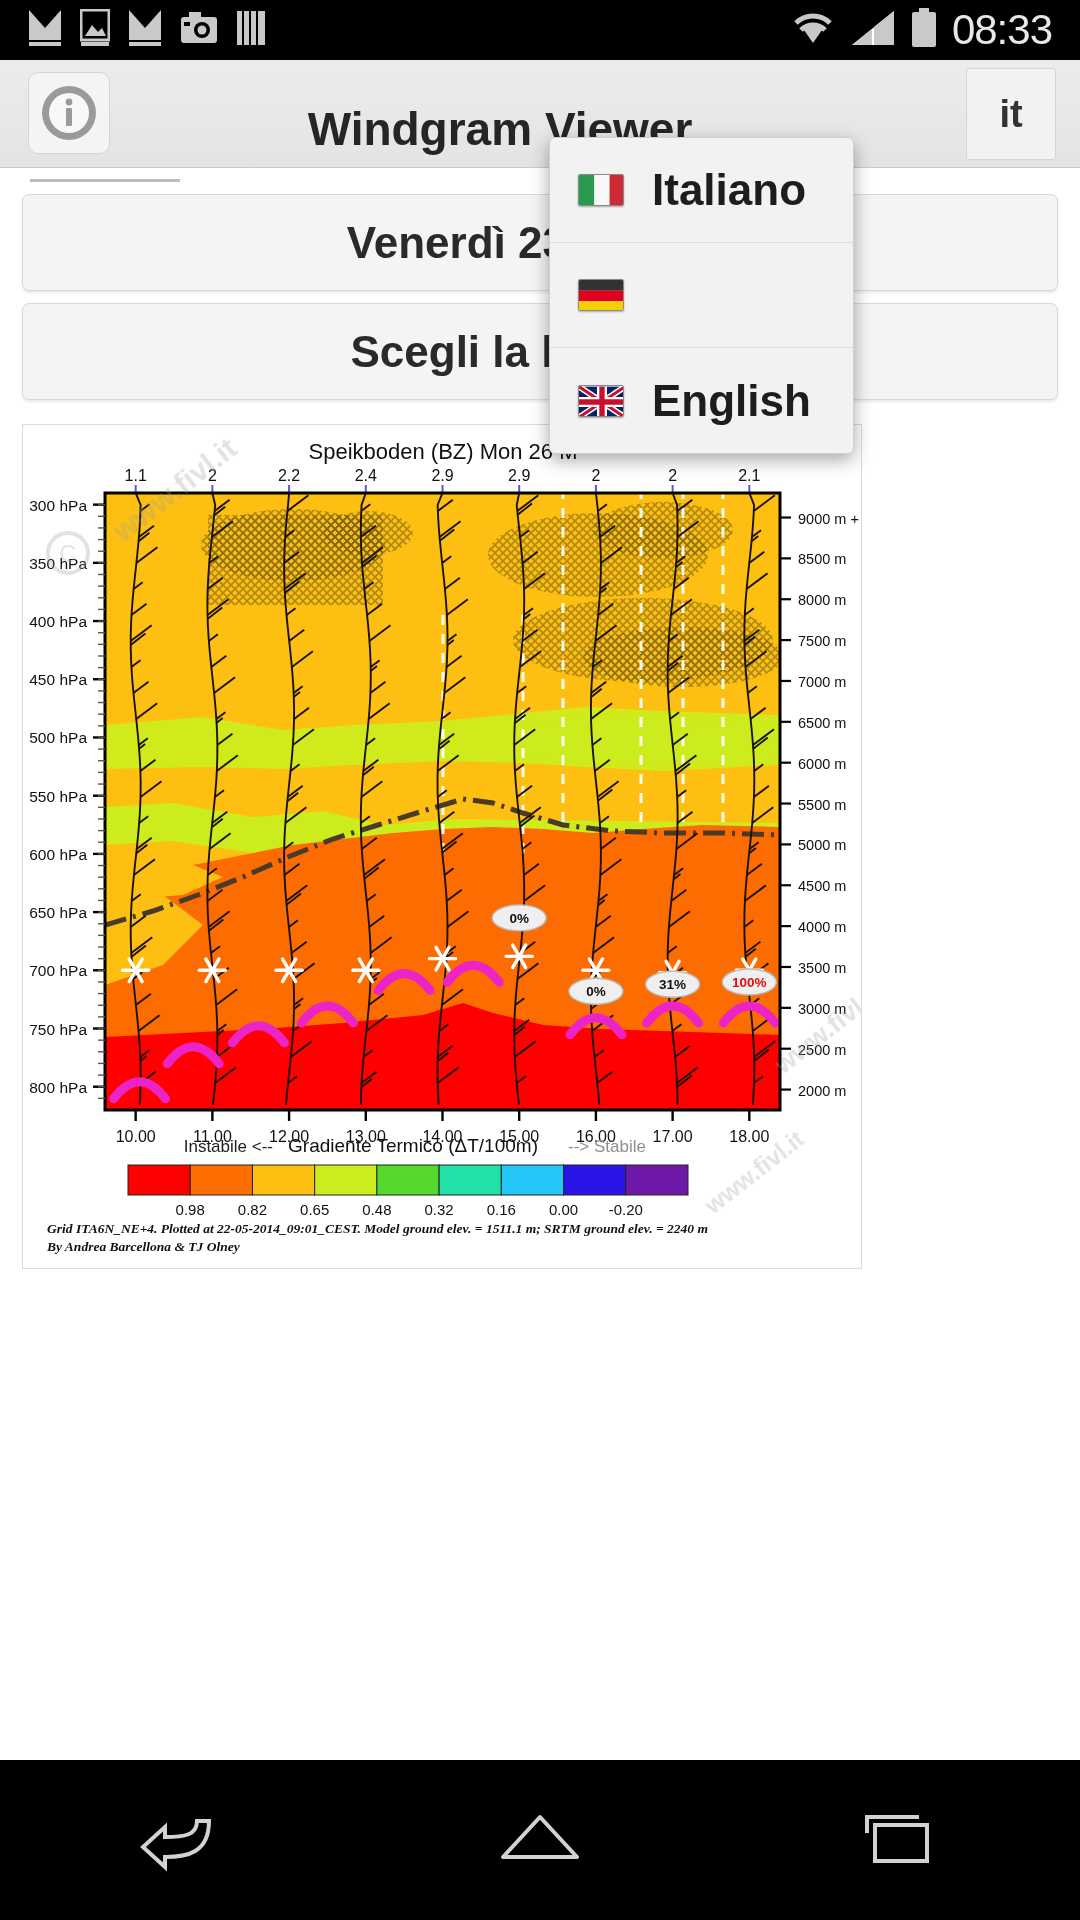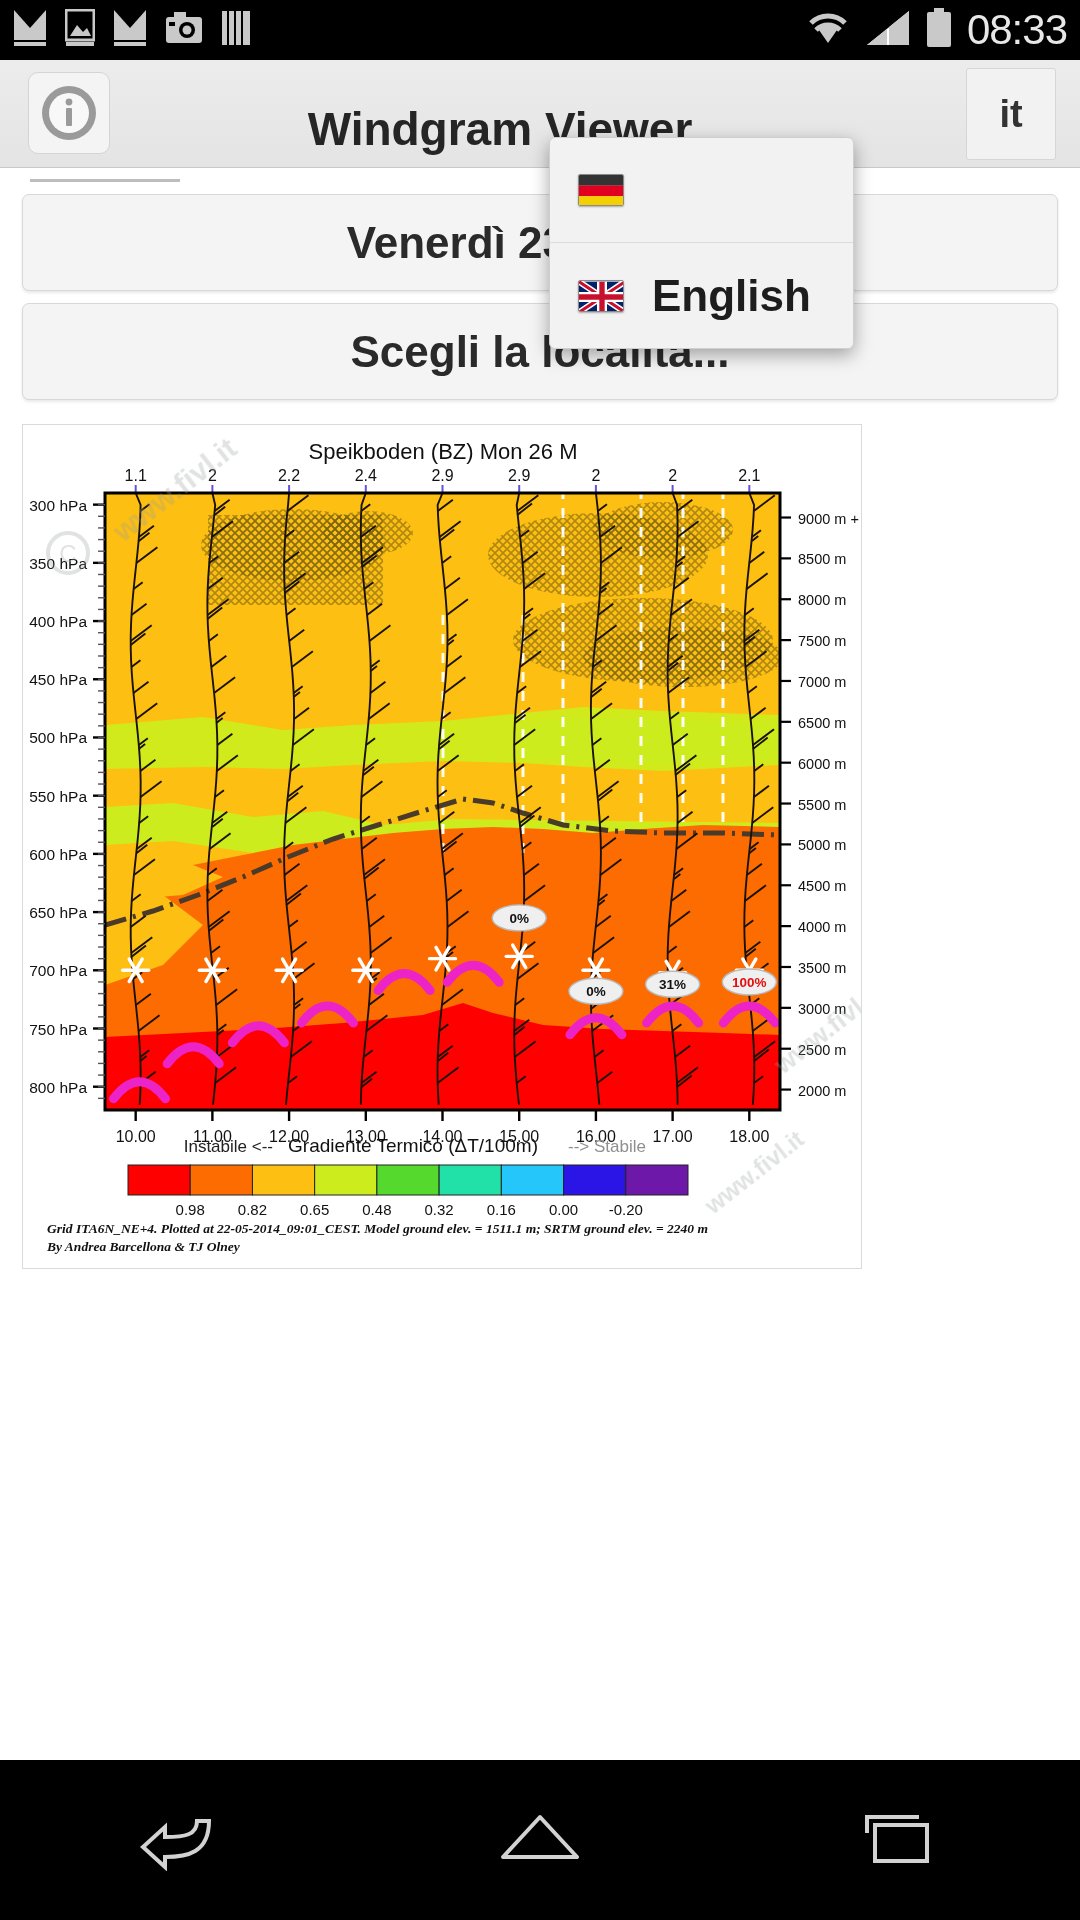--- a/index.html
+++ b/index.html
@@ -1,21 +1,21 @@
 <!DOCTYPE html>
 <html><head>
 <meta charset="utf-8">
 <style>
   * { margin:0; padding:0; box-sizing:border-box; }
   html,body { width:1080px; height:1920px; background:#ffffff;
     font-family:"Liberation Sans", sans-serif; overflow:hidden; }
 
   
   .statusbar{position:absolute;left:0;top:0;width:1080px;height:60px;background:#000;
-    display:flex;align-items:center;padding:0 13px;}
+    display:flex;align-items:center;padding:0 28px;}
   .sb-left{display:flex;align-items:center;gap:18px;}
   .sb-right{margin-left:auto;display:flex;align-items:center;gap:14px;}
   .sb-clock{color:#e8e8e8;font-size:42px;letter-spacing:-1px;font-weight:400;}
 
   
   .actionbar{position:absolute;left:0;top:60px;width:1080px;height:108px;
     background:linear-gradient(#ececec,#e4e4e4);border-bottom:1px solid #c9c9c9;}
   .info-btn{position:absolute;left:28px;top:12px;width:82px;height:82px;border-radius:10px;
     background:#f4f4f4;border:1px solid #d4d4d4;display:flex;align-items:center;justify-content:center;}
   .app-title{position:absolute;left:0;top:15px;width:1000px;height:108px;line-height:108px;
@@ -722,20 +722,30 @@
       <text id="wm2" x="760" y="650" font-size="26" font-weight="bold" fill="#9aa0a0" transform="rotate(-38 760 650)">www.fivl.it</text>
       <text id="wm3" x="690" y="790" font-size="24" font-weight="bold" fill="#9aa0a0" transform="rotate(-38 690 790)">www.fivl.it</text>
       <circle cx="45" cy="128" r="20" fill="none" stroke="#9aa0a0" stroke-width="4"></circle>
       <text x="45" y="137" font-size="24" fill="#9aa0a0" text-anchor="middle">C</text>
     </g>
   </svg>
 </div>
 
 <div class="dropdown">
 
+  <div class="dd-item">
+    <span class="flag">
+      <svg width="46" height="32" viewBox="0 0 46 32">
+          <rect width="15.4" height="32" x="0" fill="#2a9a4e"></rect>
+          <rect width="15.4" height="32" x="15.3" fill="#f7f7f7"></rect>
+          <rect width="15.4" height="32" x="30.6" fill="#cc2b35"></rect>
+        </svg>
+    </span>
+    <span class="dd-label">Italiano</span>
+  </div>
 
   <div class="dd-item">
     <span class="flag">
       <svg width="46" height="32" viewBox="0 0 46 32">
           <rect width="46" height="10.7" y="0" fill="#333333"></rect>
           <rect width="46" height="10.7" y="10.6" fill="#e1001f"></rect>
           <rect width="46" height="10.8" y="21.2" fill="#f5d000"></rect>
         </svg>
     </span>
   </div>

